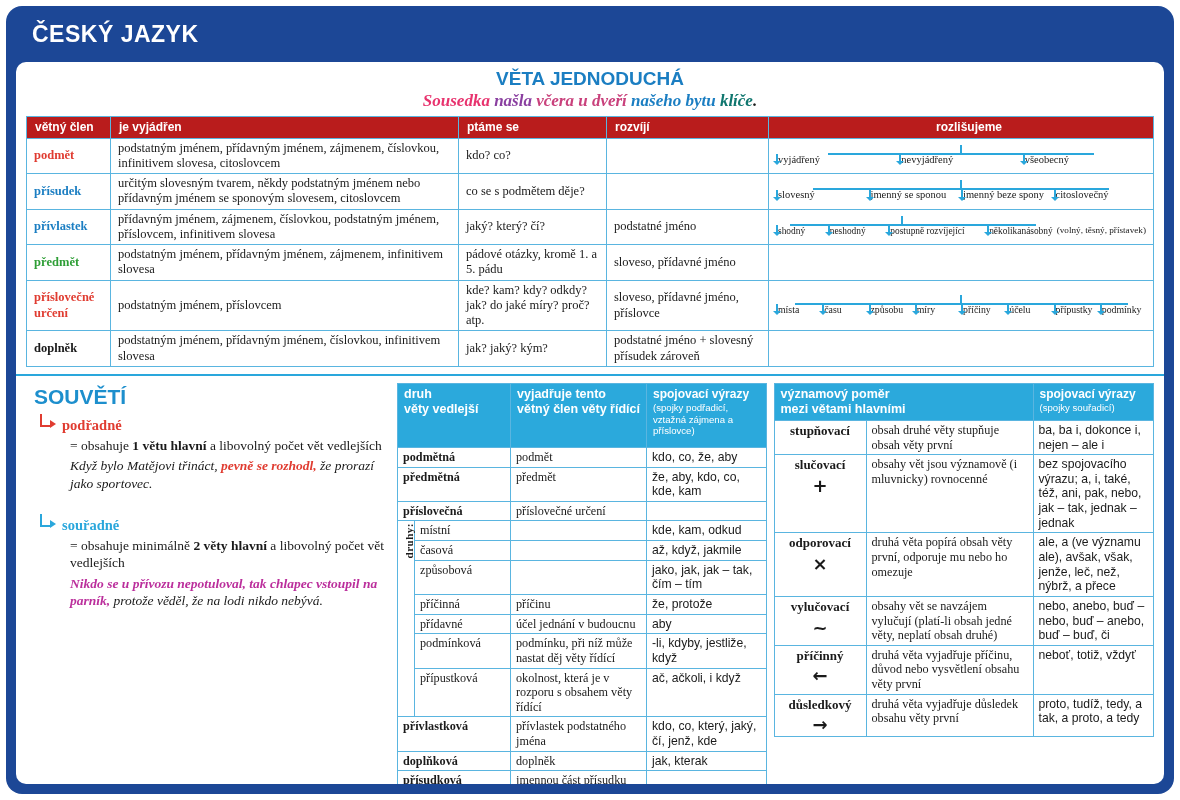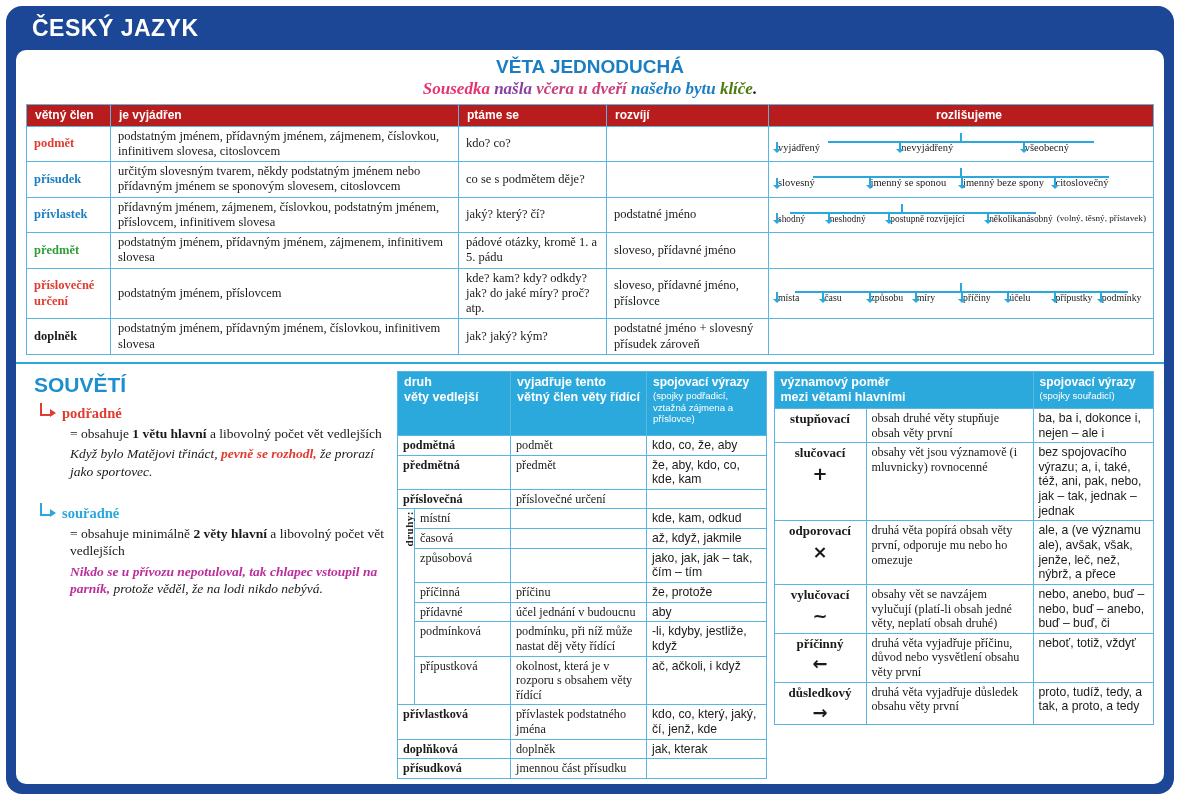--- a/index.html
+++ b/index.html
@@ -10,33 +10,33 @@
     background: #ffffff;
     font-family: "Liberation Serif", serif;
     color: #1a1a1a;
     position: relative; overflow: hidden;
   }
   .frame {
     position: absolute; inset: 6px;
     background: #1c4796; border-radius: 16px;
     display: flex; flex-direction: column;
   }
-  .app-header { height: 44px; display: flex; align-items: center; padding-left: 26px; flex: 0 0 auto; }
+  .app-header { height: 56px; display: flex; align-items: center; padding-left: 26px; flex: 0 0 auto; }
   .app-title { color: #fff; font-family: "Liberation Sans", sans-serif; font-weight: bold; font-size: 23px; letter-spacing: .5px; }
   .sheet {
     flex: 1; background: #fff; border-radius: 10px;
     margin: 0 10px 10px; padding: 4px 10px 6px;
     display: flex; flex-direction: column; overflow: hidden;
   }
 
   
   .section-title { text-align: center; color: #1b7ec2; font-family: "Liberation Sans", sans-serif; font-weight: bold; font-size: 19px; margin: 2px 0 1px; }
   .example-sentence { text-align: center; font-style: italic; font-weight: bold; font-size: 17px; margin-bottom: 5px; }
   .s-subject { color: #e8336e; } .s-verb { color: #8a3fa0; } .s-adverbial { color: #c9417c; }
-  .s-attribute { color: #1b7ec2; } .s-object { color: #4d7c0f; text-align: right; } .s-period { color: #1a1a1a; }
+  .s-attribute { color: #1b7ec2; } .s-object { color: #0f766e; text-align: right; } .s-period { color: #1a1a1a; }
 
   .main-table { width: 100%; border-collapse: collapse; table-layout: fixed; }
   .main-table th, .main-table td { border: 1px solid #5ab5e0; padding: 2px 7px; font-size: 12.5px; line-height: 1.22; vertical-align: middle; }
   .main-table thead th { background: #b91c1c; color: #fff; font-family: "Liberation Sans", sans-serif; font-size: 12px; font-weight: bold; text-align: left; padding: 3px 8px; }
   .main-table thead th.center { text-align: center; padding-left: 24px; }
   .col-clen { width: 84px; } .col-vyj { width: 348px; } .col-pta { width: 148px; } .col-roz { width: 162px; }
   .clen-cell { font-weight: bold; font-size: 13px; }
   .c-red { color: #e03c31; } .c-blue { color: #1b7ec2; } .c-green { color: #2e9e36; } .c-dark { color: #1a1a1a; }
   .rozl-cell { padding: 2px 4px; }
 
@@ -61,21 +61,21 @@
   .fan-note { font-size: 9.2px; white-space: nowrap; padding-left: 4px; padding-bottom: 1px; }
 
   
   .hr { border-top: 2px solid #2aa7dc; margin: 7px -10px 0; }
 
   
   .bottom-section { display: flex; flex: 1; margin-top: 7px; gap: 7px; align-items: flex-start; }
 
   .souveti { width: 364px; flex: 0 0 auto; padding: 2px 2px 0 8px; }
   .souveti-title { color: #1d8fcd; font-family: "Liberation Sans", sans-serif; font-weight: bold; font-size: 21px; margin-bottom: 8px; }
-  .branch { display: flex; align-items: center; gap: 6px; margin: 2px 0 3px; }
+  .branch { display: flex; gap: 6px; margin: 2px 0 3px; }
   .branch-souradne-block { margin-top: 24px; }
   .hook { position: relative; display: inline-block; width: 22px; height: 14px; }
   .hook::before { content: ""; position: absolute; left: 6px; top: -3px; width: 9px; height: 11px; border-left: 2px solid currentColor; border-bottom: 2px solid currentColor; }
   .hook::after { content: ""; position: absolute; left: 16px; top: 3px; border-top: 4px solid transparent; border-bottom: 4px solid transparent; border-left: 6px solid currentColor; }
   .hk-red { color: #e03c31; } .hk-blue { color: #2aa7dc; }
   .branch-label { font-weight: bold; font-size: 14.5px; }
   .lb-red { color: #e03c31; } .lb-blue { color: #2aa7dc; }
   .branch-body { margin-left: 36px; font-size: 13.5px; line-height: 1.3; }
   .branch-example { margin-left: 36px; font-size: 13.5px; line-height: 1.3; font-style: italic; margin-top: 3px; }
   .ex-main-red { color: #e03c31; font-weight: bold; }

